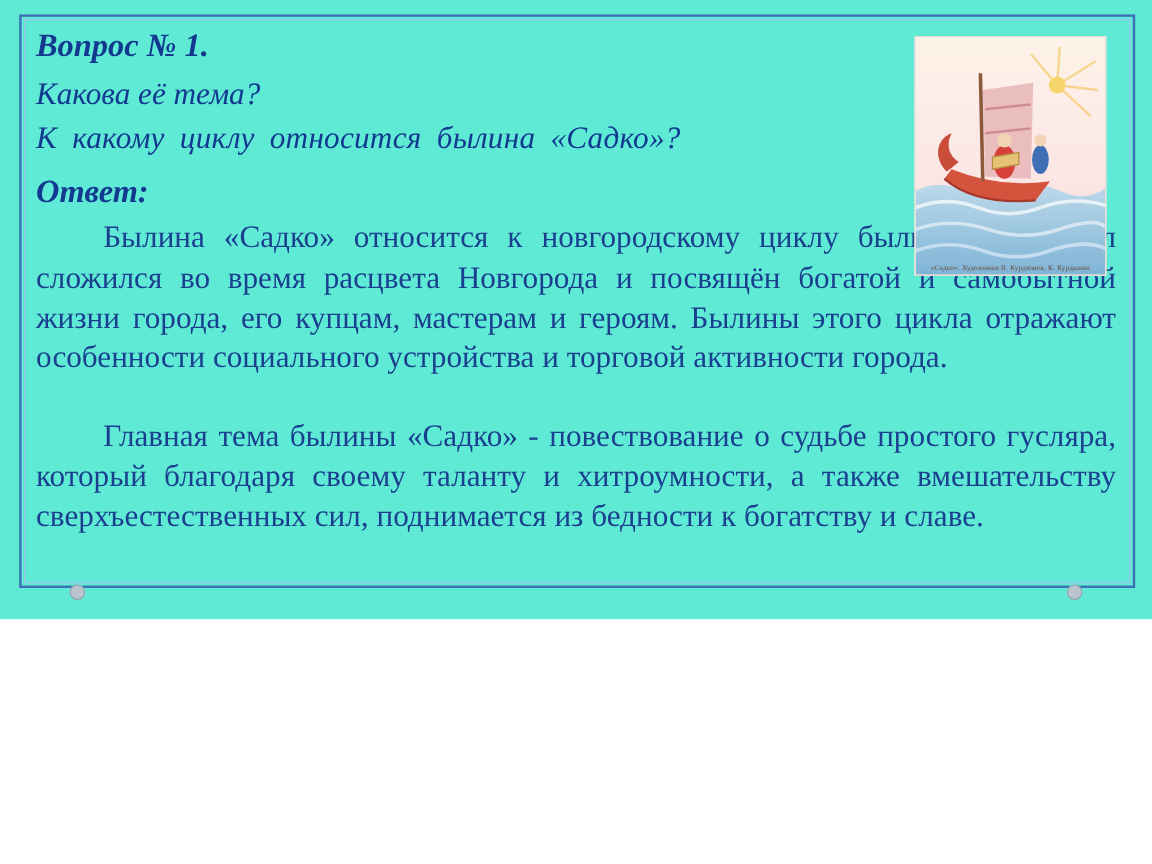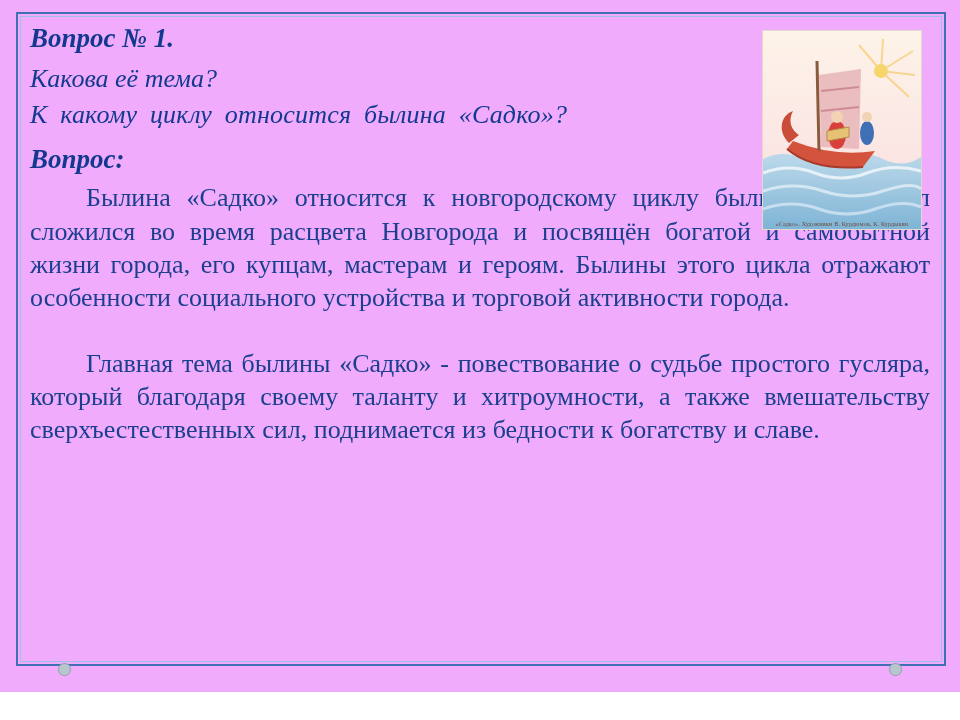--- a/index.html
+++ b/index.html
@@ -10,23 +10,23 @@
   body {
     width: 960px;
     height: 720px;
     font-family: "Liberation Serif", serif;
     color: #1a3a6b;
     overflow: hidden;
   }
   .slide {
     position: relative;
     width: 960px;
-    height: 692px;
-    box-sizing: border-box;
-    background: #f0abfc;
+    height: 516px;
+    box-sizing: border-box;
+    background: #5eead4;
   }
   
   .frame {
     position: absolute;
     left: 16px;
     top: 12px;
     right: 14px;
     bottom: 26px;
     border: 2px solid #3f6fb5;
     box-sizing: border-box;
@@ -193,19 +193,19 @@
         <ellipse cx="104" cy="102" rx="7" ry="12" fill="#3f6fb5"></ellipse>
         <circle cx="104" cy="86" r="5" fill="#f2d3b3"></circle>
       </svg>
       <div class="illus-caption">«Садко». Художники В. Курдюмов, К. Курдыкин</div>
     </div>
 
     <div class="q-title">Вопрос № 1.</div>
     <div class="q-line">Какова её тема?</div>
     <div class="q-line spaced">К какому циклу относится былина «Садко»?</div>
 
-    <div class="a-title">Вопрос:</div>
+    <div class="a-title">Ответ:</div>
 
     <p class="para">Былина «Садко» относится к новгородскому циклу былин. Этот цикл сложился во время расцвета Новгорода и посвящён богатой и самобытной жизни города, его купцам, мастерам и героям. Былины этого цикла отражают особенности социального устройства и торговой активности города.</p>
     <p class="para last">Главная тема былины «Садко» - повествование о судьбе простого гусляра, который благодаря своему таланту и хитроумности, а также вмешательству сверхъестественных сил, поднимается из бедности к богатству и славе.</p>
 
   </div>
 </div>
 
 </body></html>

